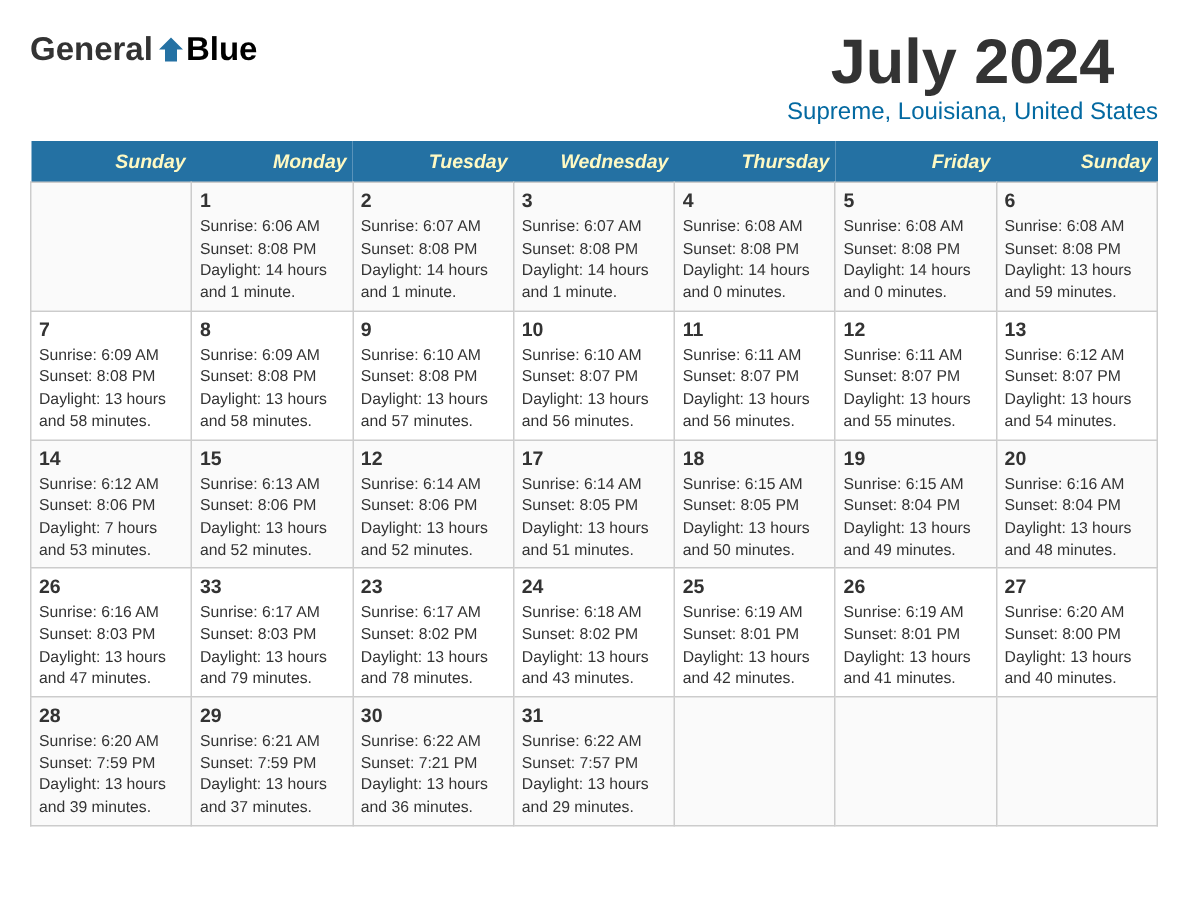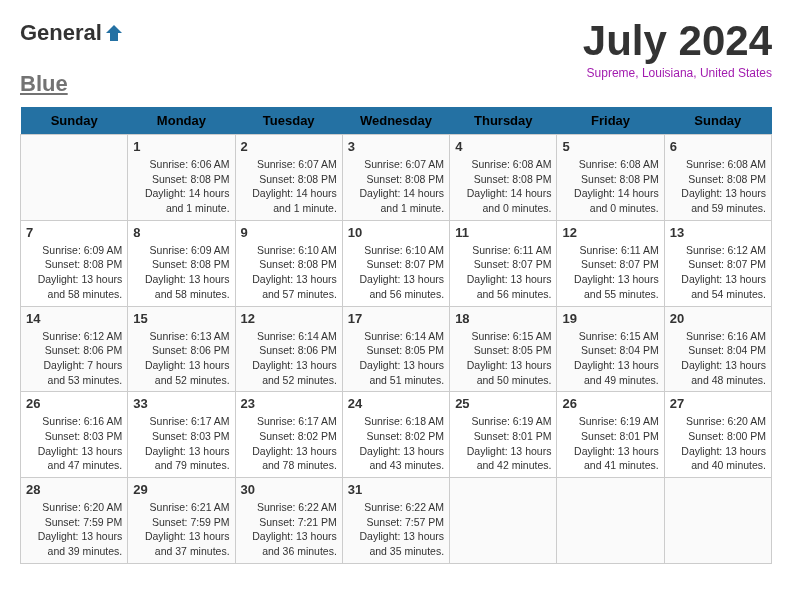--- a/index.html
+++ b/index.html
@@ -11,90 +11,88 @@
       padding: 20px;
     }
     .header {
       display: flex;
       justify-content: space-between;
       align-items: flex-start;
       margin-bottom: 10px;
     }
     .logo {
       display: flex;
-      flex-direction: column;
+      flex-direction: row;
       align-items: flex-start;
-      gap: 25px;
     }
     .logo-text {
       display: flex;
       align-items: center;
     }
     .logo-general {
       font-size: 22px;
       font-weight: bold;
       color: #333;
     }
     .logo-blue {
       font-size: 22px;
       font-weight: bold;
-      color: #737373;
-      text-decoration: underline;
+      color: #000000;
     }
     .logo-icon {
       width: 20px;
       height: 20px;
       margin-left: 2px;
     }
     .title-block {
-      text-align: right;
+      text-align: center;
     }
     .main-title {
       font-size: 42px;
       font-weight: bold;
       color: #333;
       line-height: 1;
     }
     .subtitle {
-      font-size: 12px;
-      color: #a21caf;
+      font-size: 16px;
+      color: #0369a1;
       margin-top: 4px;
     }
     table {
       width: 100%;
       border-collapse: collapse;
       font-size: 11px;
     }
     th {
       background-color: #2471a3;
-      color: #000000;
+      color: #fef9c3;
       padding: 6px 4px;
-      text-align: center;
+      text-align: right;
       font-size: 13px;
       font-weight: bold;
+      font-style: italic;
     }
     td {
       border: 1px solid #ccc;
       padding: 4px 5px;
       vertical-align: top;
       min-height: 80px;
       width: 14.28%;
     }
     .day-number {
       font-size: 13px;
       font-weight: bold;
       color: #333;
       display: block;
       margin-bottom: 3px;
     }
     .day-info {
       color: #333;
       line-height: 1.4;
       font-size: 10.5px;
-      text-align: right;
     }
     .empty-cell {
       background: #f9f9f9;
     }
     tr:nth-child(odd) td {
       background-color: #fafafa;
     }
     tr:nth-child(even) td {
       background-color: #fff;
     }
@@ -382,21 +380,21 @@
           <span>Sunrise: 6:22 AM</span><br>
           <span>Sunset: 7:21 PM</span><br>
           <span>Daylight: 13 hours and 36 minutes.</span>
         </div>
       </td>
         <td>
         <span class="day-number">31</span>
         <div class="day-info">
           <span>Sunrise: 6:22 AM</span><br>
           <span>Sunset: 7:57 PM</span><br>
-          <span>Daylight: 13 hours and 35 minutes.</span>
+          <span>Daylight: 13 hours and 29 minutes.</span>
         </div>
       </td>
         <td class="empty-cell"></td>
         <td class="empty-cell"></td>
         <td class="empty-cell"></td>
       </tr>
     </tbody>
 </table>
 
 </body></html>

